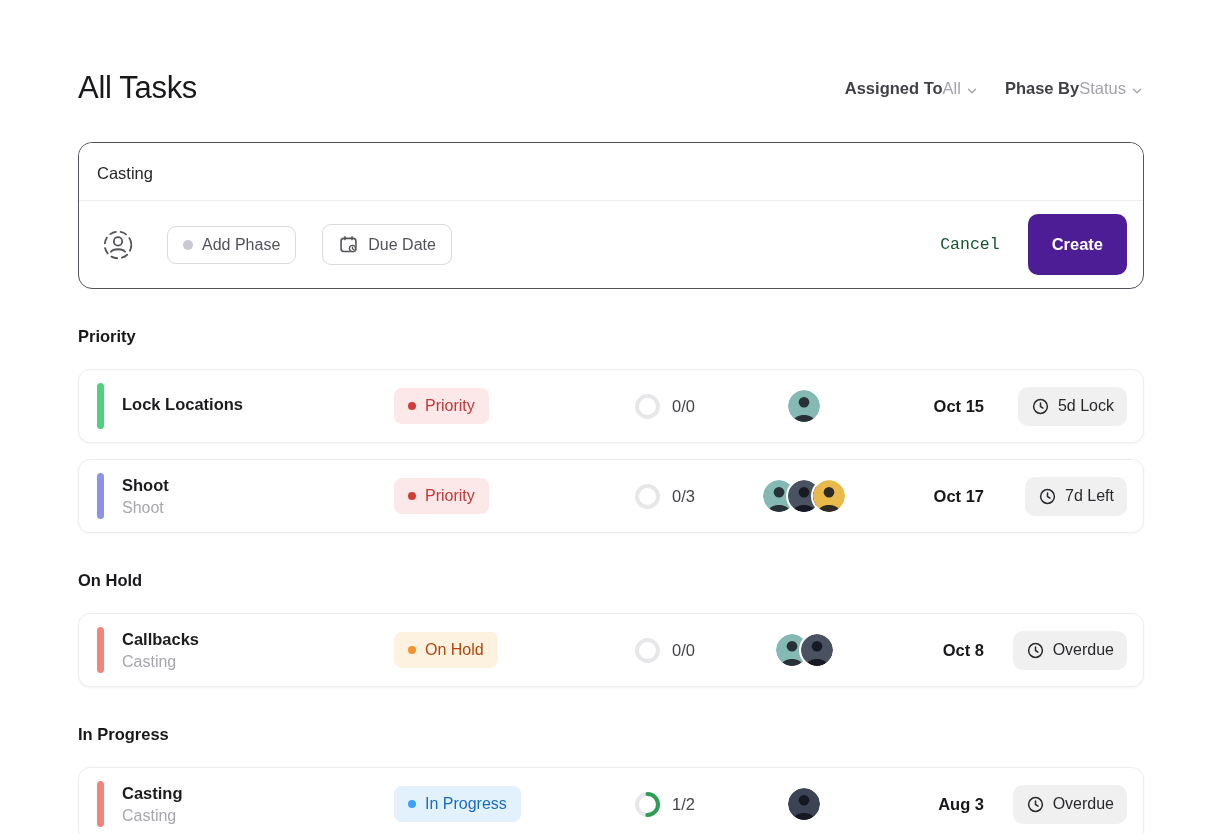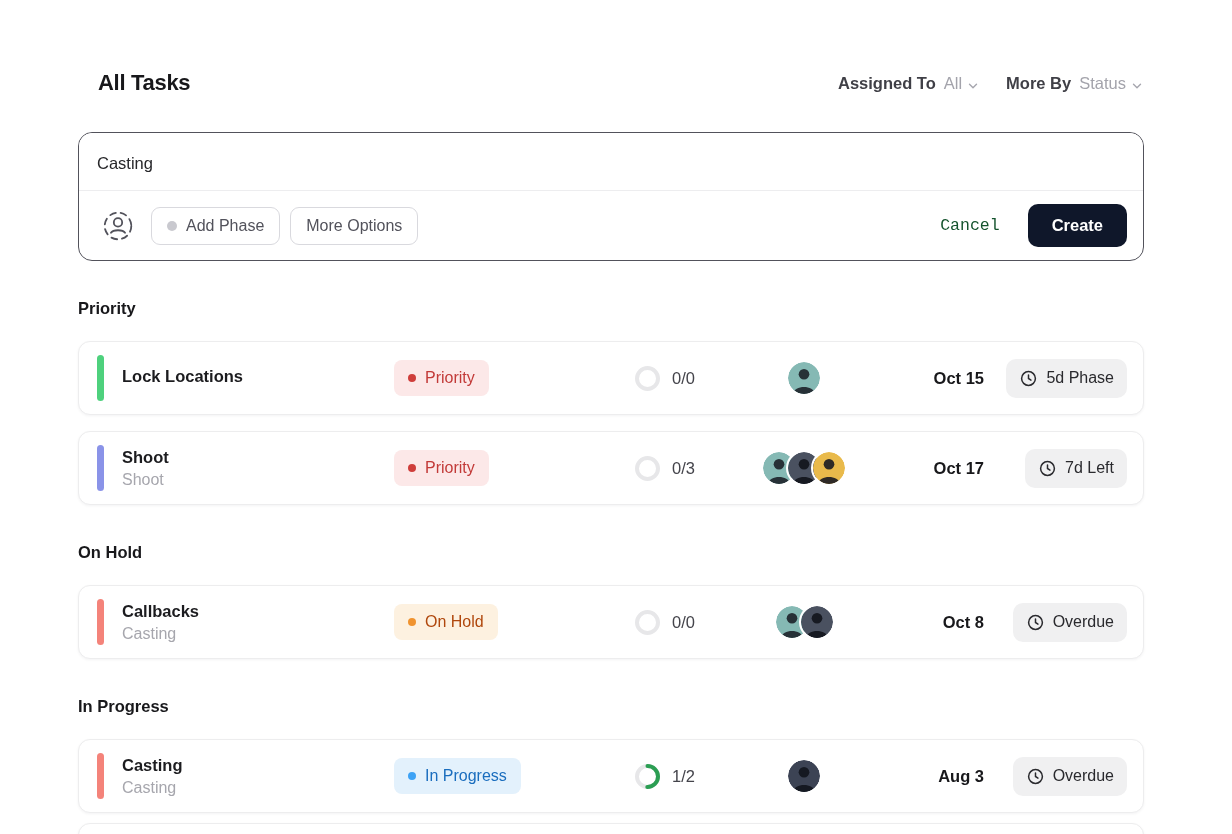--- a/index.html
+++ b/index.html
@@ -2,41 +2,41 @@
 <html><head>
 <meta charset="utf-8">
 <style>
   * { margin:0; padding:0; box-sizing:border-box; }
   html,body { width:1232px; height:834px; overflow:hidden; background:#ffffff;
     font-family:"Liberation Sans", sans-serif; color:#18181b; }
   .content { width:1066px; margin-left:78px; }
 
   
   .page-header { display:flex; align-items:center; justify-content:space-between; margin-top:70px; }
-  .page-title { font-size:22px; font-weight:700; letter-spacing:-.3px; color:#18181b;margin-left:20px; }
+  .page-title { font-size:31px; font-weight:400; letter-spacing:-.3px; color:#18181b; }
   .filters { display:flex; align-items:center; gap:26px; font-size:16.5px; }
-  .filter { display:flex; align-items:center; gap:8px; cursor:pointer; }
+  .filter { display:flex; align-items:center; cursor:pointer; }
   .filter-label { font-weight:700; color:#3f3f46; }
   .filter-value { color:#a3a3ab; display:flex; align-items:flex-end; gap:4px; }
 
   
   .composer { margin-top:36px; border:1.5px solid #52525b; border-radius:14px; background:#fff; }
   .composer-input { width:100%; border:none; outline:none; font-family:inherit;
     font-size:16.5px; color:#27272a; padding:21px 18px 17px; border-radius:14px 14px 0 0; }
   .composer-divider { border-top:1px solid #ededef; }
-  .composer-toolbar { display:flex; align-items:center; padding:13px 16px; gap:10px; }
+  .composer-toolbar { display:flex; align-items:center; padding:13px 16px; gap:26px; }
   .assignee-btn { background:none; border:none; cursor:pointer; display:flex; padding:0 4px; }
   .tool-btn { display:inline-flex; align-items:center; gap:9px; background:#fff;
     border:1px solid #d9d9de; border-radius:9px; padding:9px 15px; font-family:inherit;
     font-size:16px; color:#52525b; cursor:pointer; }
   .phase-dot { width:10px; height:10px; border-radius:50%; background:#c9c9cf; }
   .composer-actions { margin-left:auto; display:flex; align-items:center; gap:28px; }
   .cancel-btn { background:none; border:none; font-family:Liberation Mono, monospace; font-size:16.5px; color:#14532d; cursor:pointer; }
-  .create-btn { background:#0f172a; color:#fff; border:none; border-radius:10px;
-    font-family:inherit; font-size:16.5px; font-weight:700; padding:12px 24px; cursor:pointer; }
+  .create-btn { background:#4c1d95; color:#fff; border:none; border-radius:10px;
+    font-family:inherit; font-size:16.5px; font-weight:700; padding:21px 24px; cursor:pointer; }
 
   
   .section-header { font-size:16.5px; font-weight:700; color:#18181b; margin:38px 0 23px; }
   .task-card { display:flex; align-items:center; height:74px; background:#fff;
     border:1px solid #ededee; border-radius:12px; box-shadow:0 1px 3px rgba(16,24,40,.05);
     padding:0 16px 0 18px; margin-bottom:16px; cursor:pointer; }
   .task-bar { width:7px; height:46px; border-radius:99px; margin-right:18px; flex:none; }
   .task-names { width:272px; flex:none; }
   .task-name { font-size:16.5px; font-weight:700; color:#1c1c1f; margin-bottom:4px; }
   .task-phase { font-size:16px; color:#a6a6ad; }
@@ -71,21 +71,21 @@
       <div class="filter">
         <span class="filter-label">Assigned To</span>
         <span class="filter-value">
           <span>All</span>
           <svg width="14" height="14" viewBox="0 0 24 24" fill="none" stroke="#a6a6ae" stroke-width="2.4" stroke-linecap="round" stroke-linejoin="round">
               <path d="M6 9l6 6 6-6"></path>
             </svg>
         </span>
       </div>
       <div class="filter">
-        <span class="filter-label">More By</span>
+        <span class="filter-label">Phase By</span>
         <span class="filter-value">
           <span>Status</span>
           <svg width="14" height="14" viewBox="0 0 24 24" fill="none" stroke="#a6a6ae" stroke-width="2.4" stroke-linecap="round" stroke-linejoin="round">
               <path d="M6 9l6 6 6-6"></path>
             </svg>
         </span>
       </div>
     </div>
   </div>
 
@@ -98,21 +98,28 @@
           <circle cx="20" cy="20" r="14" stroke-dasharray="6.2 5.2"></circle>
           <circle cx="20" cy="16.2" r="4.4"></circle>
           <path d="M12.6 27.2c2.2-3.6 12.6-3.6 14.8 0"></path>
         </svg>
       </button>
       <button class="tool-btn">
         <span class="phase-dot"></span>
         <span>Add Phase</span>
       </button>
       <button class="tool-btn">
-        <span>More Options</span>
+        <svg width="21" height="21" viewBox="0 0 24 24" fill="none" stroke="#52525b" stroke-width="1.8" stroke-linecap="round">
+          <rect x="3.5" y="5" width="17" height="15" rx="3.2"></rect>
+          <path d="M8 3.2v3.2M16 3.2v3.2"></path>
+          <circle cx="16.6" cy="16.6" r="4.3" fill="#ffffff" stroke="none"></circle>
+          <circle cx="16.6" cy="16.6" r="3.5" stroke-width="1.5"></circle>
+          <path d="M16.6 15.1v1.7l1.2.9" stroke-width="1.5"></path>
+        </svg>
+        <span>Due Date</span>
       </button>
       <div class="composer-actions">
         <button class="cancel-btn">Cancel</button>
         <button class="create-btn">Create</button>
       </div>
     </div>
   </div>
 
   <div id="sections">
   <div>
@@ -145,21 +152,21 @@
     </g>
               </svg>
             </div>
     <div class="date-col row-main">Oct 15</div>
     <div class="due-col row-main">
       <span class="due-badge">
         <svg width="19" height="19" viewBox="0 0 24 24" fill="none" stroke="#2a2a2e" stroke-width="1.9" stroke-linecap="round">
           <circle cx="12" cy="12" r="8.7"></circle>
                   <path d="M12 7.6V12l3.1 2"></path>
         </svg>
-        <span>5d Phase</span>
+        <span>5d Lock</span>
       </span>
     </div>
   </div>
 
   <div class="task-card">
     <div class="task-bar" style="background: rgb(138, 147, 232);"></div>
     <div class="task-names row-main">
       <div class="task-name">Shoot</div>
       <div class="task-phase">Shoot</div>
     </div>

